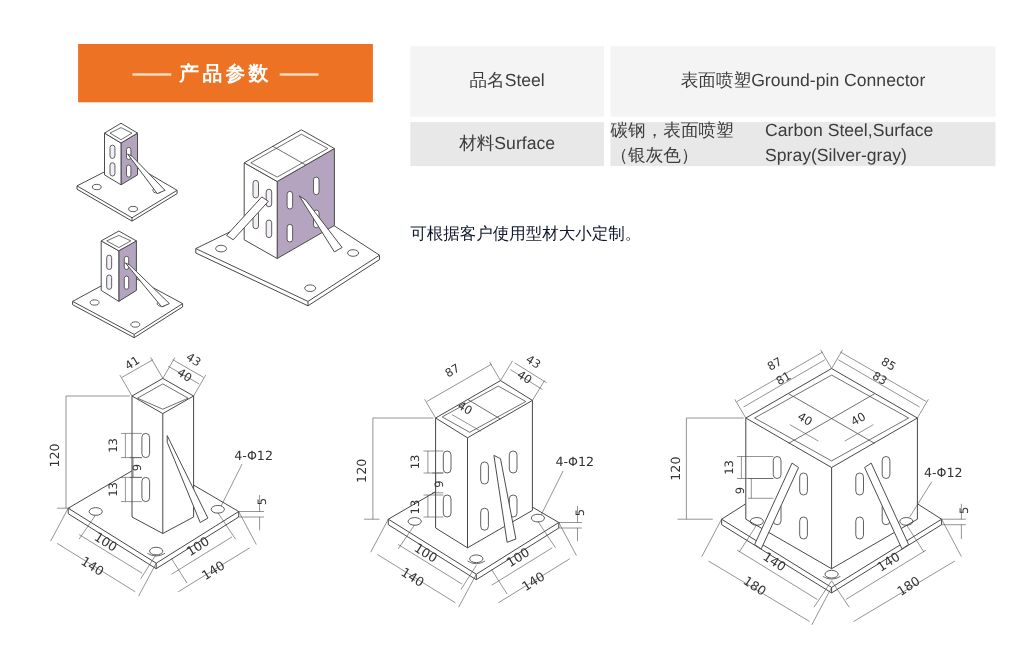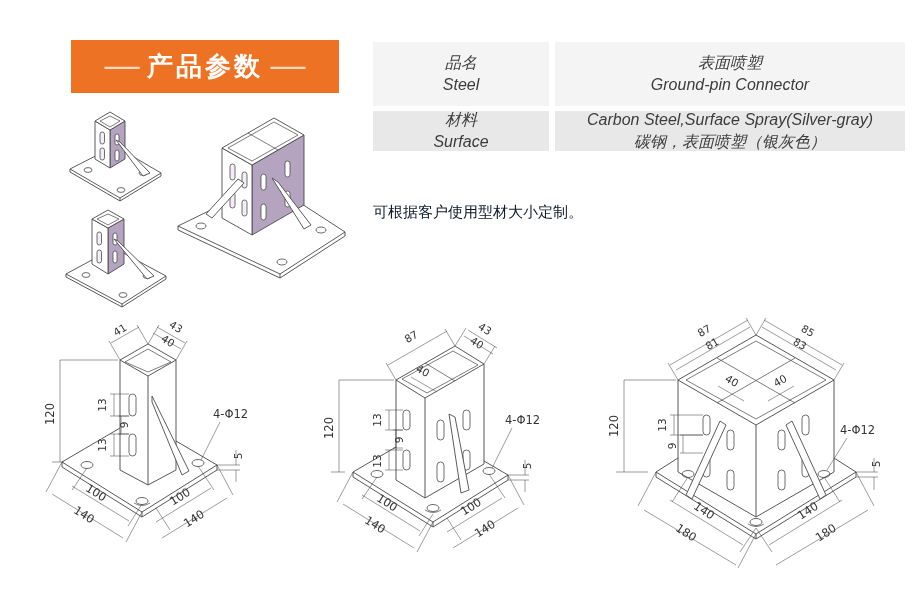--- a/index.html
+++ b/index.html
@@ -1,27 +1,27 @@
 <!DOCTYPE html>
 <html><head>
 <meta charset="utf-8">
 <style>
   html,body{margin:0;padding:0;background:#fff;}
   .page{position:relative;width:920px;height:592px;background:#fff;overflow:hidden;
         font-family:"Liberation Sans","DejaVu Sans",sans-serif;color:#3c3c3c;}
   
   .banner{position:absolute;left:71px;top:40px;width:268px;height:53px;background:#ee7223;
           display:flex;align-items:center;justify-content:center;gap:14px;}
-  .banner .title{color:#fff;font-size:26px;font-weight:bold;letter-spacing:3px;}
+  .banner .title{color:#fff;font-size:18px;font-weight:bold;letter-spacing:3px;}
   .banner .dash{color:#f9d9bd;font-size:22px;font-weight:bold;transform:scaleX(1.6);}
   
   .spec-table{position:absolute;left:373px;top:42px;width:532px;}
   .spec-row{display:flex;margin-bottom:5px;}
-  .spec-cell{display:flex;flex-direction:column;align-items:center;justify-content:center;
-             font-size:16px;line-height:1.4;text-align:left;font-style:italic;}
+  .spec-cell{display:flex;flex-direction:row;align-items:center;justify-content:center;
+             font-size:16px;line-height:1.4;text-align:left;}
   .spec-label{width:176px;margin-right:6px;}
   .spec-value{flex:1;}
   .row-a .spec-cell{background:#f4f4f4;height:64px;}
   .row-b .spec-cell{background:#e8e8e8;height:40px;}
   .note{position:absolute;left:373px;top:203px;font-size:15px;color:#0f172a;}
   
   svg{position:absolute;overflow:visible;}
   .ln{fill:none;stroke:#454545;stroke-width:0.9;stroke-linejoin:round;}
   .ln2{fill:none;stroke:#454545;stroke-width:0.7;}
   .face{fill:#ffffff;stroke:#4a4a4a;stroke-width:0.9;stroke-linejoin:round;}
@@ -113,22 +113,22 @@
         <div>表面喷塑</div>
         <div>Ground-pin Connector</div>
       </div>
     </div>
     <div class="spec-row row-b">
       <div class="spec-cell spec-label">
         <div>材料</div>
         <div>Surface</div>
       </div>
       <div class="spec-cell spec-value">
+        <div>碳钢，表面喷塑（银灰色）</div>
         <div>Carbon Steel,Surface Spray(Silver-gray)</div>
-        <div>碳钢，表面喷塑（银灰色）</div>
       </div>
     </div>
   </div>
 
   <div class="note">可根据客户使用型材大小定制。</div>
 
   <svg style="left:30px;top:322px;" width="282" height="266" viewBox="0 0 282 266">
     <g>
 
       <path class="ln" d="M32,140 L90,106 M146,119 L187,143"></path>

